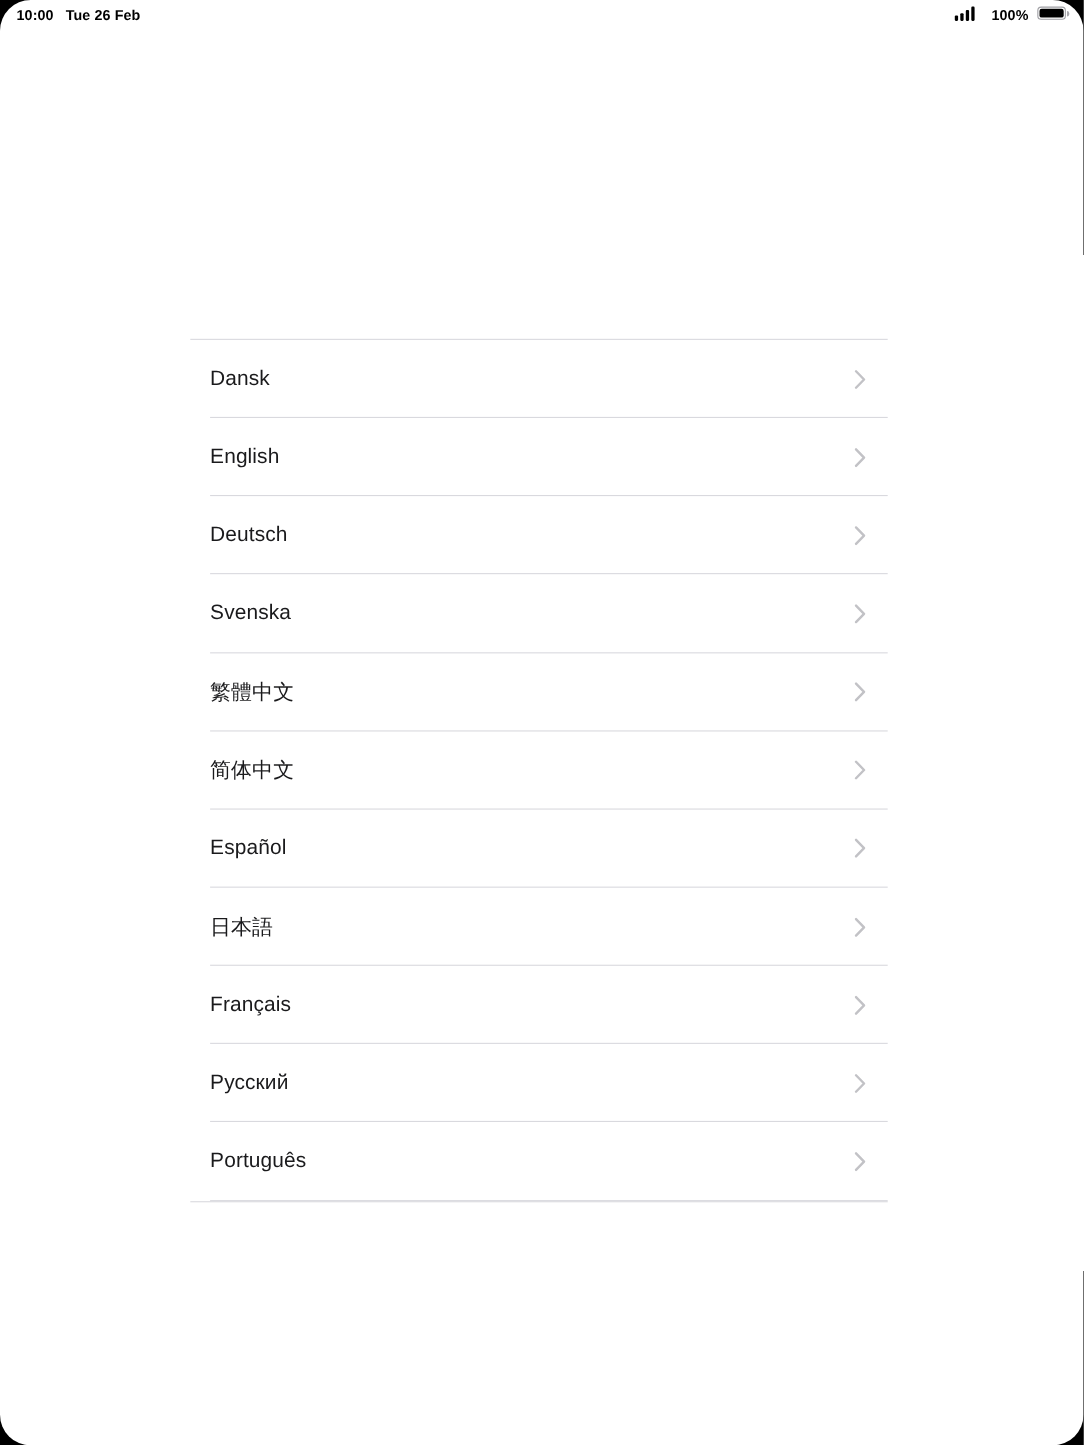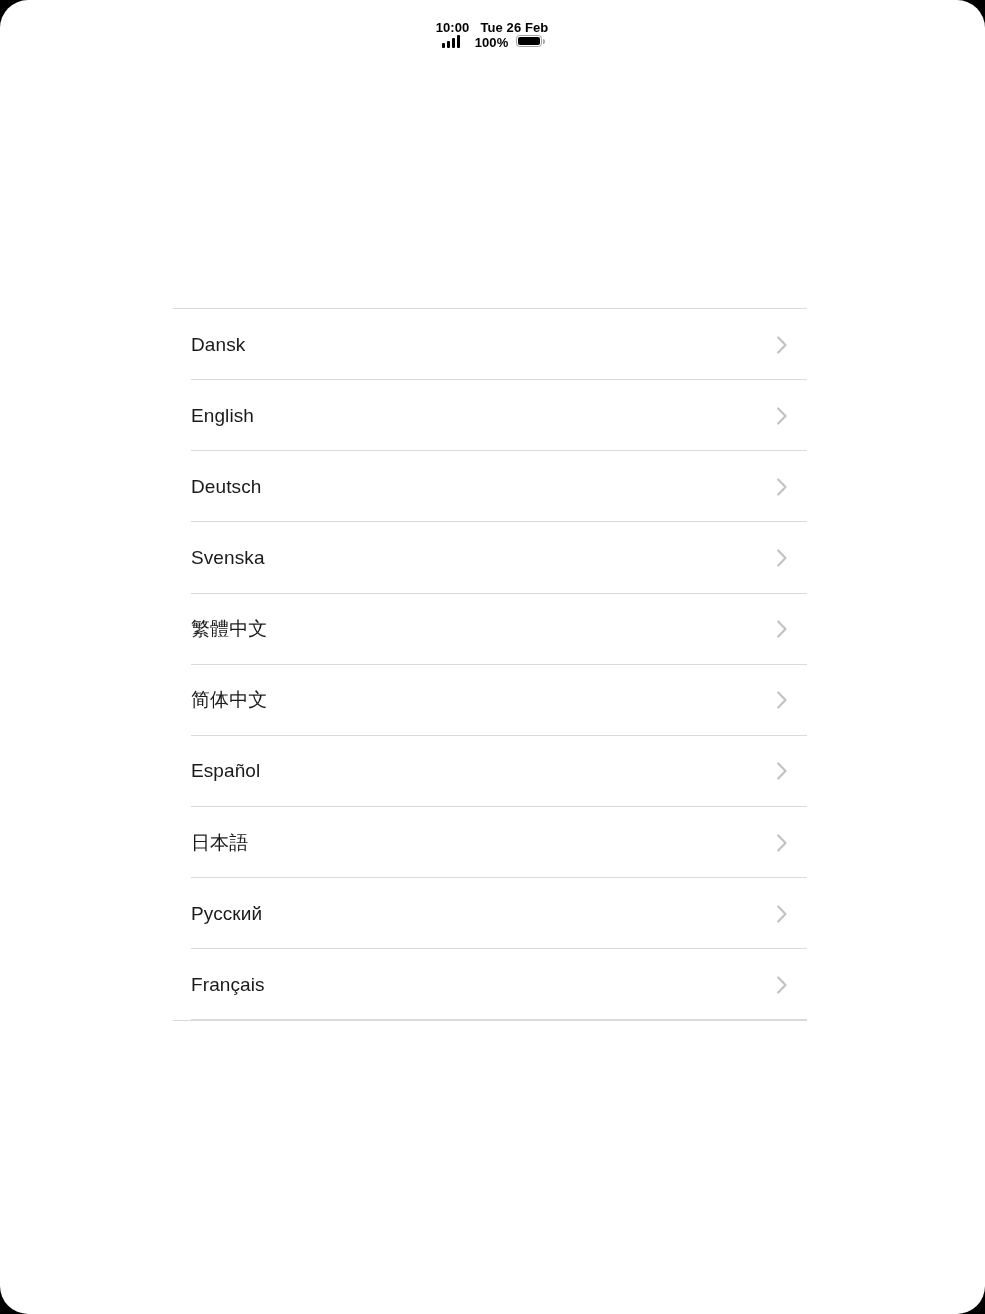--- a/index.html
+++ b/index.html
@@ -28,26 +28,25 @@
   }
 
   
   .status-bar {
     position: absolute;
     top: 0; left: 0; right: 0;
     height: 24px;
     display: flex;
     align-items: center;
     justify-content: space-between;
-    padding: 20px 16px 0 15px;
+    padding: 2px 16px 0 15px;
     color: var(--status_text);
     font-size: 13px;
     font-weight: 600;
     letter-spacing: 0.1px;
-    flex-direction: column;
   }
   .status-left { display: flex; align-items: center; gap: 11px; }
   .status-right { display: flex; gap: 6px; }
 
   .signal {
     display: flex;
     align-items: flex-end;
     gap: 2px;
     height: 13px;
     margin-right: 9px;
@@ -225,36 +224,45 @@
     <span class="row-label">日本語</span>
     <span class="chev">
       <svg width="12" height="20" viewBox="0 0 12 20">
         <polyline points="2.2,2.5 9.5,10 2.2,17.5" fill="none" stroke="var(--chevron)" stroke-width="2.2" stroke-linecap="round" stroke-linejoin="round"></polyline>
       </svg>
     </span>
   <span class="sep"></span>
       </div>
 
   <div class="row">
+    <span class="row-label">Français</span>
+    <span class="chev">
+      <svg width="12" height="20" viewBox="0 0 12 20">
+        <polyline points="2.2,2.5 9.5,10 2.2,17.5" fill="none" stroke="var(--chevron)" stroke-width="2.2" stroke-linecap="round" stroke-linejoin="round"></polyline>
+      </svg>
+    </span>
+  <span class="sep"></span>
+      </div>
+
+  <div class="row">
     <span class="row-label">Русский</span>
     <span class="chev">
       <svg width="12" height="20" viewBox="0 0 12 20">
         <polyline points="2.2,2.5 9.5,10 2.2,17.5" fill="none" stroke="var(--chevron)" stroke-width="2.2" stroke-linecap="round" stroke-linejoin="round"></polyline>
       </svg>
     </span>
   <span class="sep"></span>
       </div>
 
   <div class="row">
-    <span class="row-label">Français</span>
-    <span class="chev">
-      <svg width="12" height="20" viewBox="0 0 12 20">
-        <polyline points="2.2,2.5 9.5,10 2.2,17.5" fill="none" stroke="var(--chevron)" stroke-width="2.2" stroke-linecap="round" stroke-linejoin="round"></polyline>
-      </svg>
-    </span>
-  <span class="sep"></span>
-      </div>
-
+    <span class="row-label">Português</span>
+    <span class="chev">
+      <svg width="12" height="20" viewBox="0 0 12 20">
+        <polyline points="2.2,2.5 9.5,10 2.2,17.5" fill="none" stroke="var(--chevron)" stroke-width="2.2" stroke-linecap="round" stroke-linejoin="round"></polyline>
+      </svg>
+    </span>
+  <span class="sep"></span>
+      </div>
 
 
 </div>
 
 </div>
 
 </body></html>

